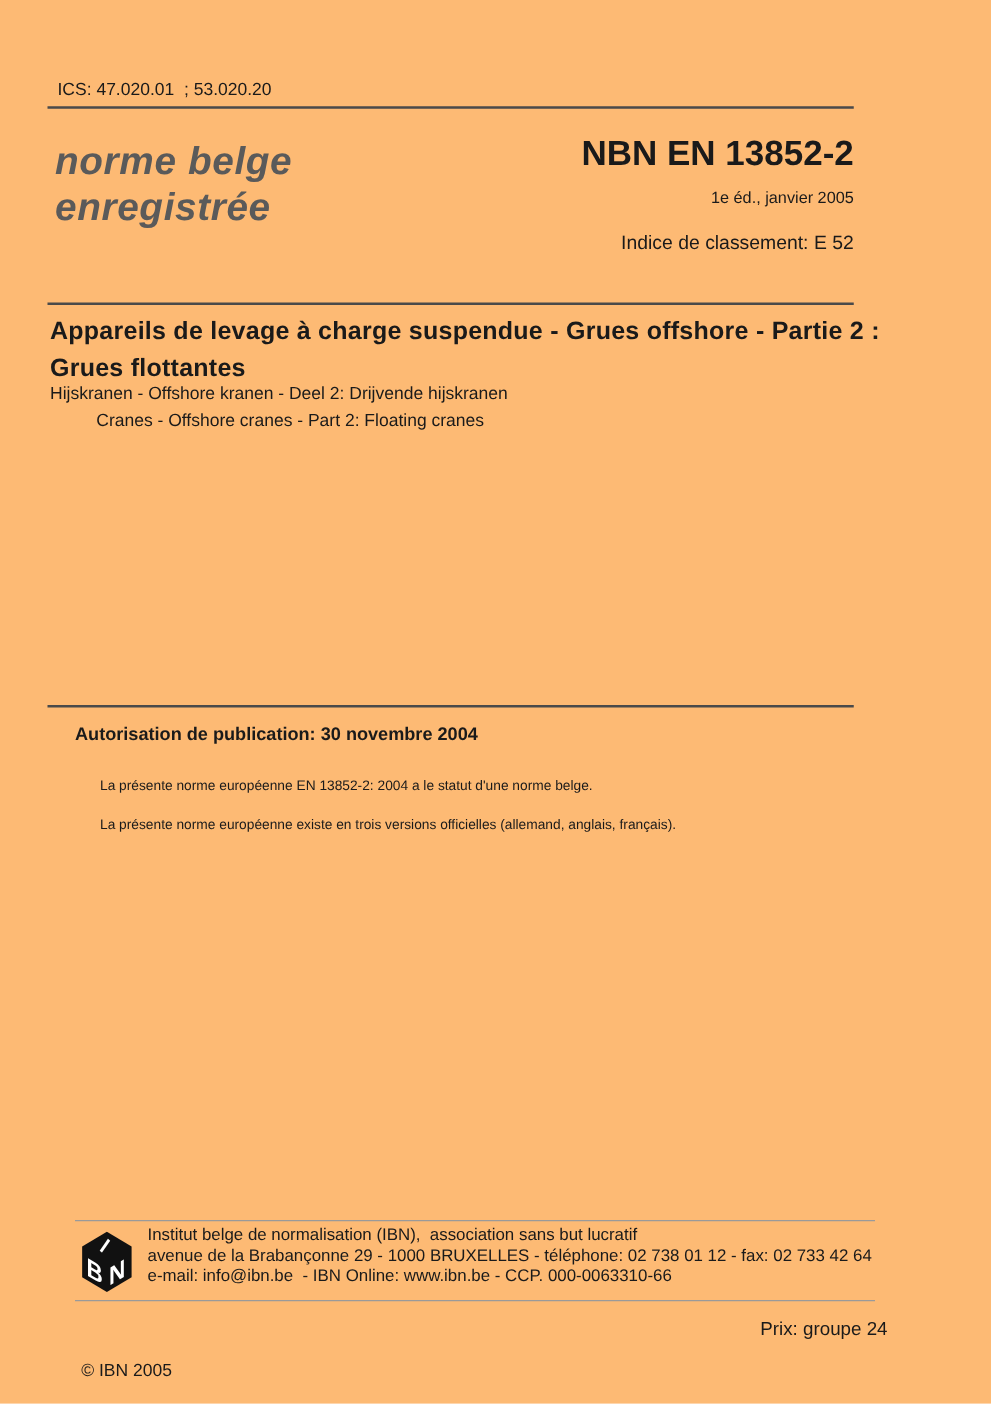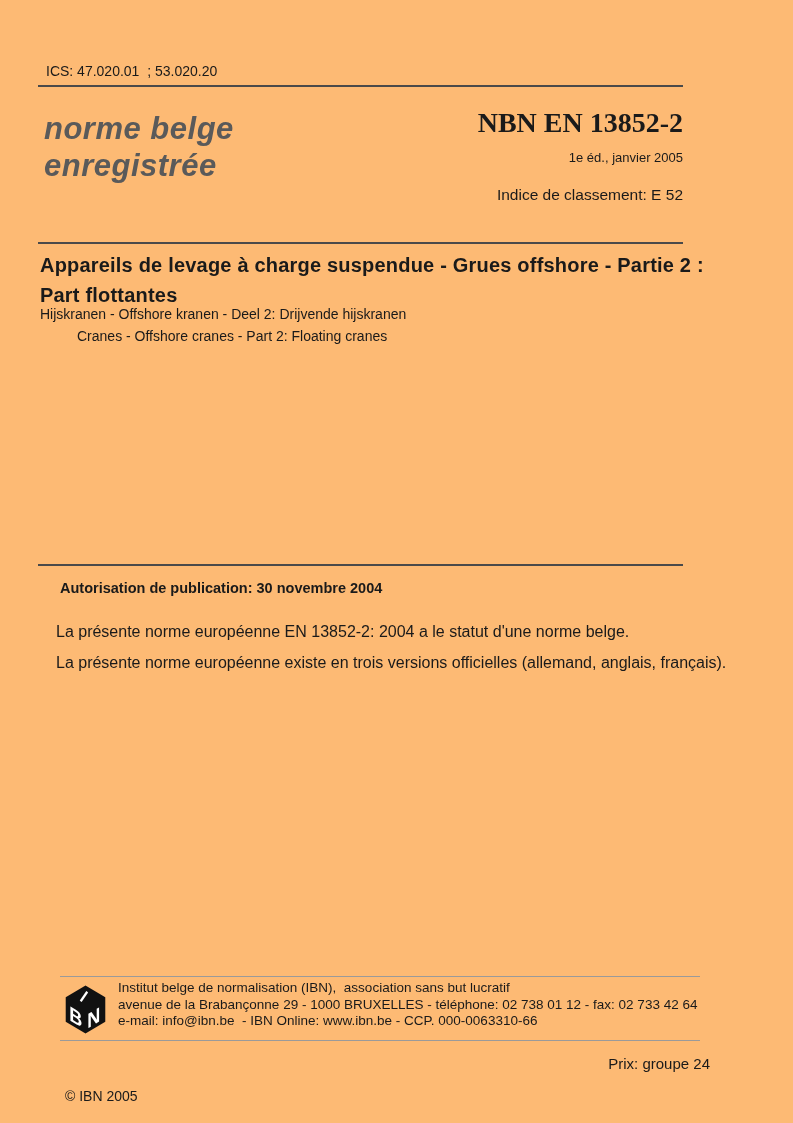--- a/index.html
+++ b/index.html
@@ -28,35 +28,35 @@
 
   .doc-type {
     left: 44px; top: 110px;
     font-size: 31px; line-height: 37px;
     font-weight: bold; font-style: italic;
     color: #5a5a5a;
     letter-spacing: 0.5px;
   }
 
   .header-right { right: 110px; top: 108px; text-align: right; }
-  .std-num { font-size: 28px; font-weight: bold; line-height: 30px; font-family: Liberation Serif, serif; }
+  .std-num { font-size: 28px; font-weight: bold; line-height: 30px; }
   .edition { font-size: 13px; margin-top: 12px; }
   .classement { font-size: 15.5px; font-weight: normal; margin-top: 21px; }
 
   .title-fr {
     left: 40px; top: 250px;
     font-size: 20px; font-weight: bold; line-height: 30px;
     letter-spacing: 0.2px;
   }
   .subtitle { left: 40px; font-size: 14px; }
   .subtitle-nl { top: 306px; }
   .subtitle-en { top: 328px; margin-left: 37px; }
 
   .auth { left: 60px; top: 580px; font-size: 14.5px; font-weight: bold; }
-  .para { left: 56px; font-size: 16px; }
+  .para { left: 80px; font-size: 11px; }
   .para-1 { top: 623px; }
   .para-2 { top: 654px; }
 
   .logo { left: 64px; top: 985px; width: 43px; height: 49px; }
 
   .footer-text { left: 118px; top: 980px; font-size: 13.5px; line-height: 16.5px; }
   .footer-text b { font-weight: normal; }
 
   .copyright { left: 65px; top: 1056px; font-size: 14px; margin-top: 32px; }
   .price { right: 83px; top: 1055px; font-size: 15px; text-align: right; }
@@ -78,21 +78,21 @@
   <div class="abs header-right">
     <div class="std-num">NBN EN 13852-2</div>
     <div class="edition">1e éd., janvier 2005</div>
     <div class="classement">Indice de classement: E 52</div>
   </div>
 
   <div class="rule rule-dark rule-title"></div>
 
   <div class="abs title-fr">
     <div>Appareils de levage à charge suspendue - Grues offshore - Partie 2 :</div>
-    <div>Part flottantes</div>
+    <div>Grues flottantes</div>
   </div>
 
   <div class="abs subtitle subtitle-nl">Hijskranen - Offshore kranen - Deel 2: Drijvende hijskranen</div>
   <div class="abs subtitle subtitle-en">Cranes - Offshore cranes - Part 2: Floating cranes</div>
 
   <div class="rule rule-dark rule-auth"></div>
 
   <div class="abs auth">Autorisation de publication: 30 novembre 2004</div>
 
   <div class="abs para para-1">La présente norme européenne EN 13852-2: 2004 a le statut d'une norme belge.</div>

